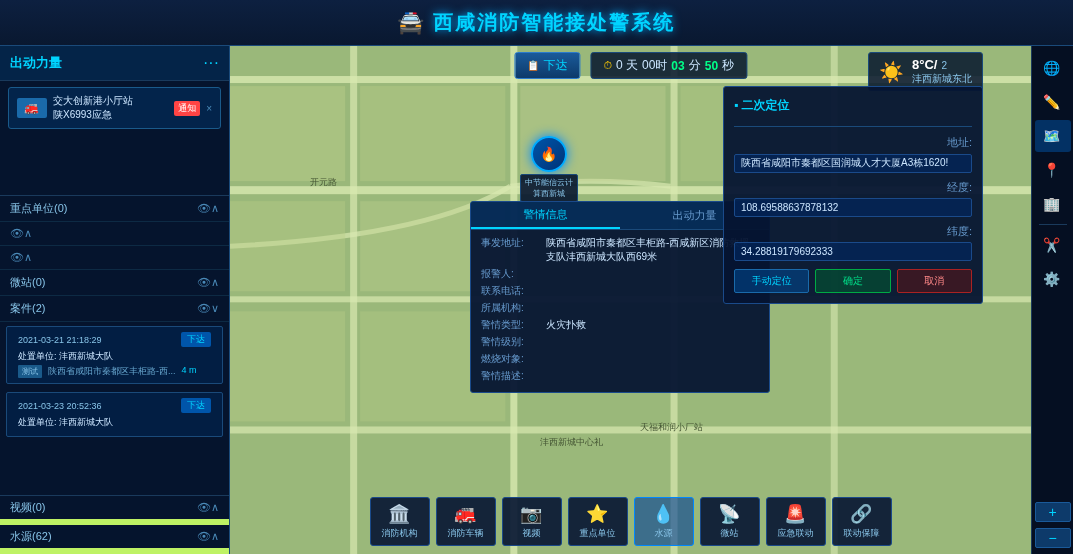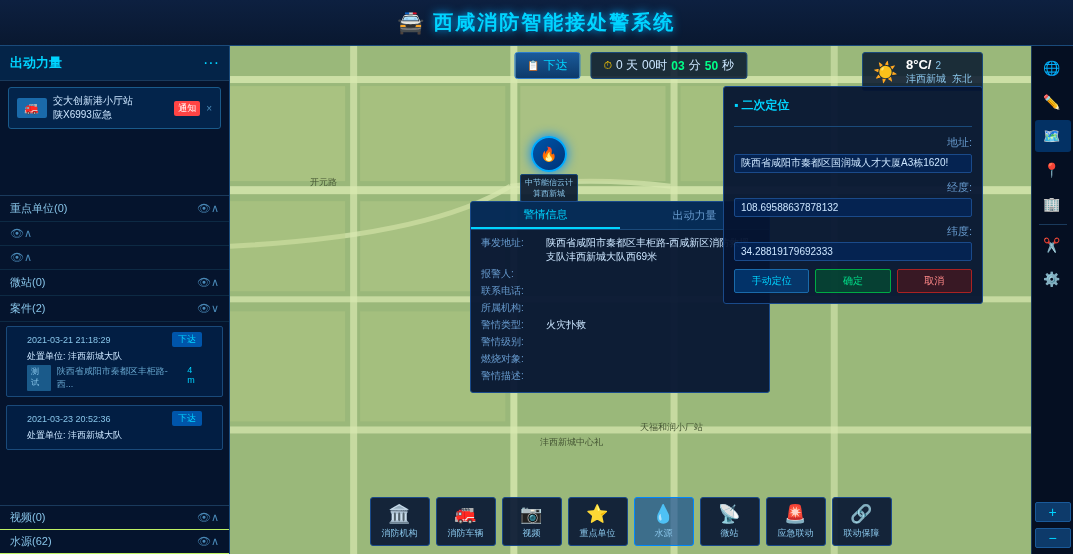--- a/index.html
+++ b/index.html
@@ -143,21 +143,21 @@
       flex: 1;
       overflow: hidden;
       display: flex;
       flex-direction: column;
     }
     .case-item {
       margin: 4px 6px;
       background: rgba(0, 40, 90, 0.5);
       border: 1px solid #1a4a7a;
       border-radius: 2px;
-      padding: 5px 20px;
+      padding: 5px 11px;
       cursor: pointer;
     }
     .case-header {
       display: flex;
       align-items: center;
       justify-content: space-between;
       margin-bottom: 3px;
     }
     .case-time {
       color: #88c4e8;
@@ -183,21 +183,21 @@
     }
 
     
     .bottom-categories {
       border-top: 1px solid #1a3a5c;
     }
     .bottom-cat-item {
       display: flex;
       align-items: center;
       padding: 4px 10px;
-      border-bottom: 1px solid #bef264;
+      border-bottom: 6px solid #bef264;
     }
 
     
     .map-area {
       flex: 1;
       height: 100%;
       position: relative;
       background: #8aab6a;
       overflow: hidden;
     }
@@ -670,21 +670,21 @@
       </div>
     </div>
 
     <div class="weather-widget">
       <span class="weather-sun">☀️</span>
       <div class="weather-info">
         <div style="display:flex; align-items:baseline; gap:4px;">
           <span class="weather-temp">8°C/</span>
           <span style="color:#88c4e8; font-size:10px;">2</span>
         </div>
-        <div style="display:flex; gap:6px;">
+        <div style="display:flex; ">
           <span class="weather-city">沣西新城</span>
           <span class="weather-dir">东北</span>
         </div>
       </div>
     </div>
 
     <div class="info-popup">
       <div class="info-popup-header">
         <div class="info-tab active">警情信息</div>
         <div class="info-tab inactive">出动力量</div>

